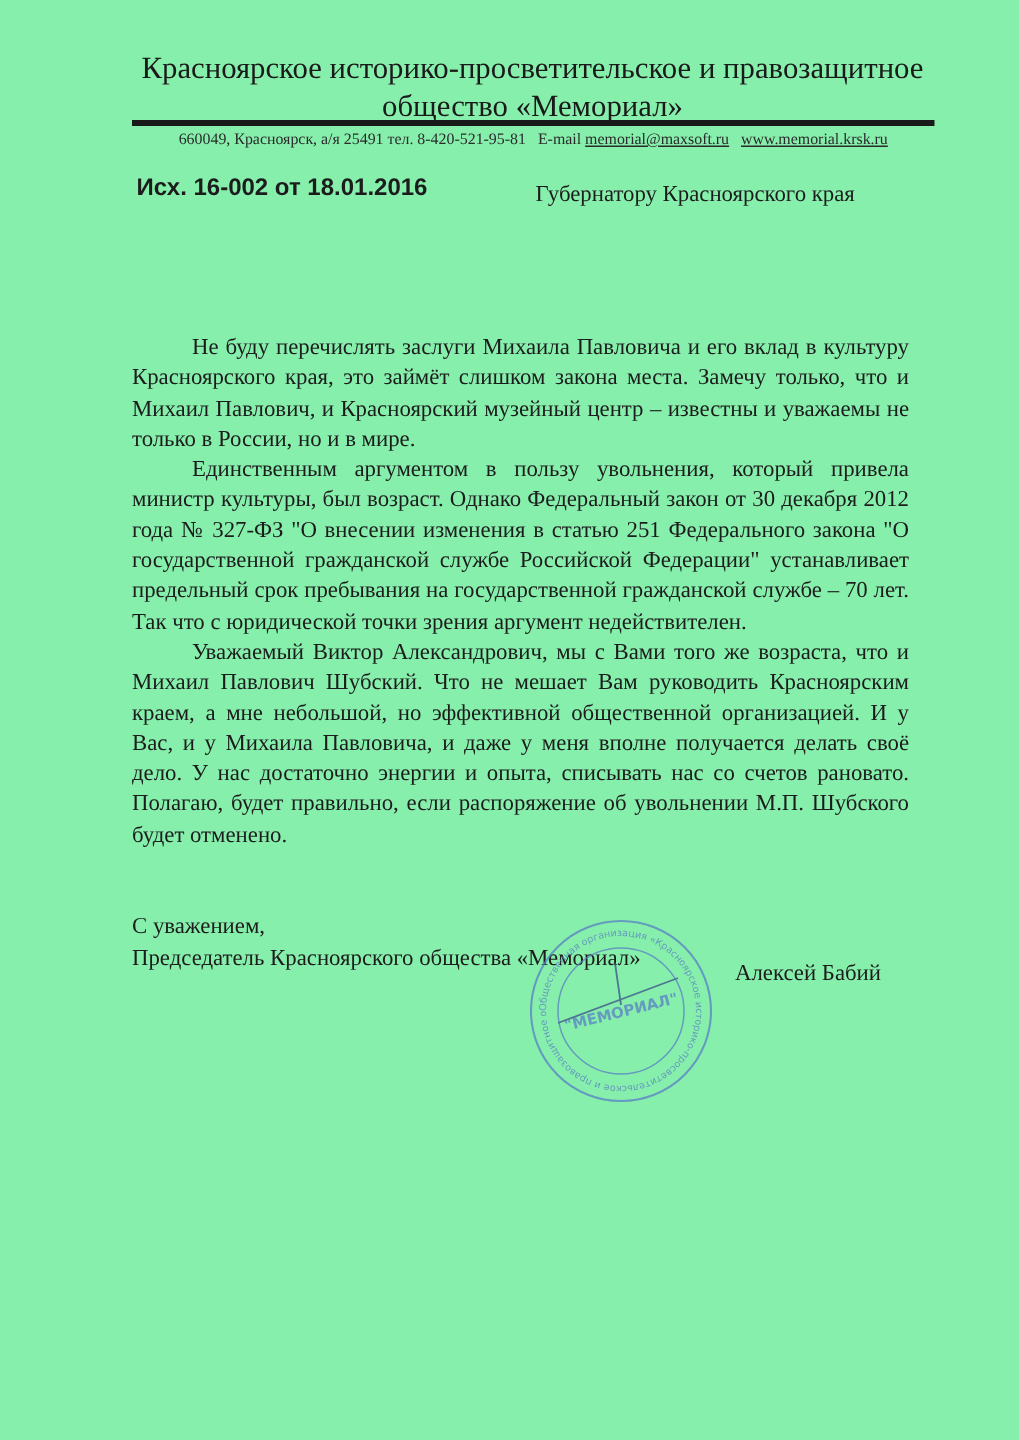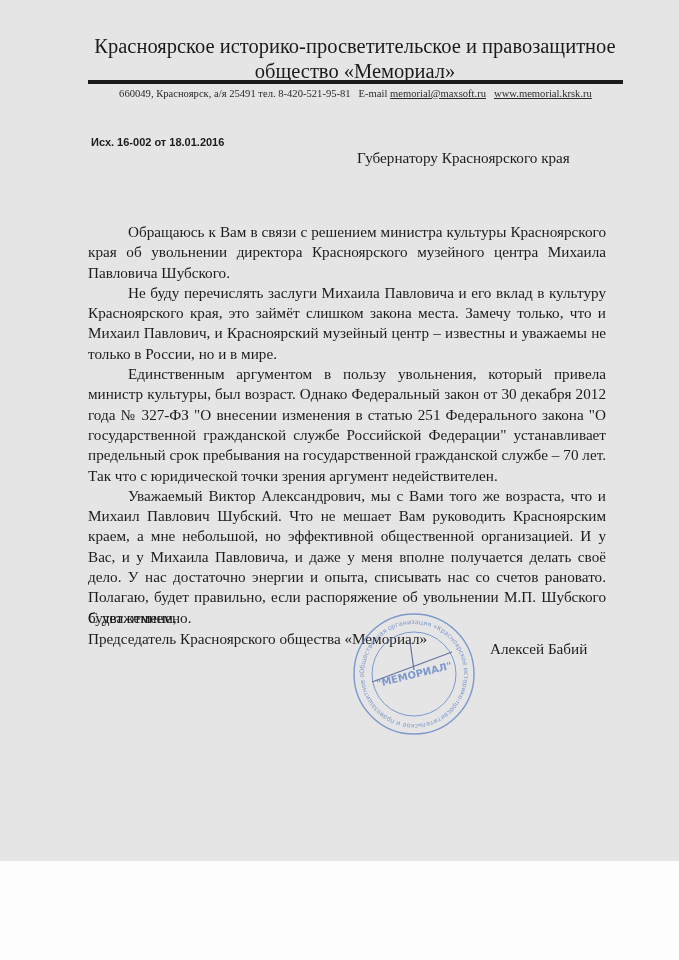--- a/index.html
+++ b/index.html
@@ -1,27 +1,27 @@
 <!DOCTYPE html>
 <html><head>
 <meta charset="utf-8">
 <style>
   html, body { margin: 0; padding: 0; background: #fdfdfd; }
   body { width: 679px; height: 960px; position: relative; overflow: hidden;
          font-family: "Liberation Serif", "DejaVu Serif", serif; color: #1c1c1c; }
-  .page { position: absolute; left: 0; top: 0; width: 679px; height: 861px; background: #e5e5e5; }
+  .page { position: absolute; left: 0; top: 0; width: 679px; height: 960px; background: #86efac; }
   .org-title { position: absolute; left: 60px; width: 590px; top: 34px; text-align: center;
                font-size: 20.5px; line-height: 25px; color: #1a1a1a; }
   .rule { position: absolute; left: 88px; width: 535px; top: 80px; height: 4px; background: #1a1a1a; }
   .contacts { position: absolute; left: 88px; width: 535px; top: 88px; text-align: center;
               font-size: 10.6px; color: #2a2a2a; white-space: nowrap; }
   .contacts .lnk { text-decoration: underline; color: #2a2a2a; }
   .outgoing { position: absolute; left: 91px; top: 117px; font-family: "Liberation Sans", sans-serif;
-              font-weight: bold; font-size: 11px; color: #1c1c1c; margin-top: 19px; }
-  .recipient { position: absolute; left: 357px; top: 148px; font-size: 15.2px; line-height: 20px; }
+              font-weight: bold; font-size: 16px; color: #1c1c1c; }
+  .recipient { position: absolute; left: 357px; top: 120px; font-size: 15.2px; line-height: 20px; }
   .salutation { position: absolute; left: 60px; width: 560px; top: 183px; text-align: center; font-size: 15.8px; }
   .body-text { position: absolute; left: 88px; width: 518px; top: 222px; font-size: 15.2px; line-height: 20.3px;
                text-align: justify; }
   .body-text p { margin: 0; text-indent: 40px; }
   .closing { position: absolute; left: 88px; top: 608px; font-size: 15.2px; line-height: 20.5px; }
   .signer { position: absolute; left: 470px; top: 640px; font-size: 15.2px; padding-left: 20px; }
   .stamp { position: absolute; left: 352px; top: 612px; width: 124px; height: 124px; opacity: 0.75; }
 </style>
 </head>
 <body>
@@ -45,21 +45,20 @@
   </div>
 
   <div class="outgoing">Исх.  16-002 от 18.01.2016</div>
 
   <div class="recipient">
     <div>Губернатору Красноярского края</div>
   </div>
 
 
   <div class="body-text">
-    <p>Обращаюсь к Вам в связи с решением министра культуры Красноярского края об увольнении директора Красноярского музейного центра Михаила Павловича Шубского.</p>
     <p>Не буду перечислять заслуги Михаила Павловича и его вклад в культуру Красноярского края, это займёт слишком закона места. Замечу только, что и Михаил Павлович, и Красноярский музейный центр – известны и уважаемы не только в России, но и в мире.</p>
     <p>Единственным аргументом в пользу увольнения, который привела министр культуры, был возраст. Однако Федеральный закон от 30 декабря 2012 года № 327-ФЗ "О внесении изменения в статью 251 Федерального закона "О государственной гражданской службе Российской Федерации" устанавливает предельный срок пребывания на государственной гражданской службе – 70 лет. Так что с юридической точки зрения аргумент недействителен.</p>
     <p>Уважаемый Виктор Александрович, мы с Вами того же возраста, что и Михаил Павлович Шубский. Что не мешает Вам руководить Красноярским краем, а мне небольшой, но эффективной общественной организацией. И у Вас, и у Михаила Павловича, и даже у меня вполне получается делать своё дело. У нас достаточно энергии и опыта, списывать нас со счетов рановато. Полагаю, будет правильно, если распоряжение об увольнении М.П. Шубского будет отменено.</p>
   </div>
 
   <div class="closing">
     <div>С уважением,</div>
     <div>Председатель Красноярского общества «Мемориал»</div>
   </div>
 

